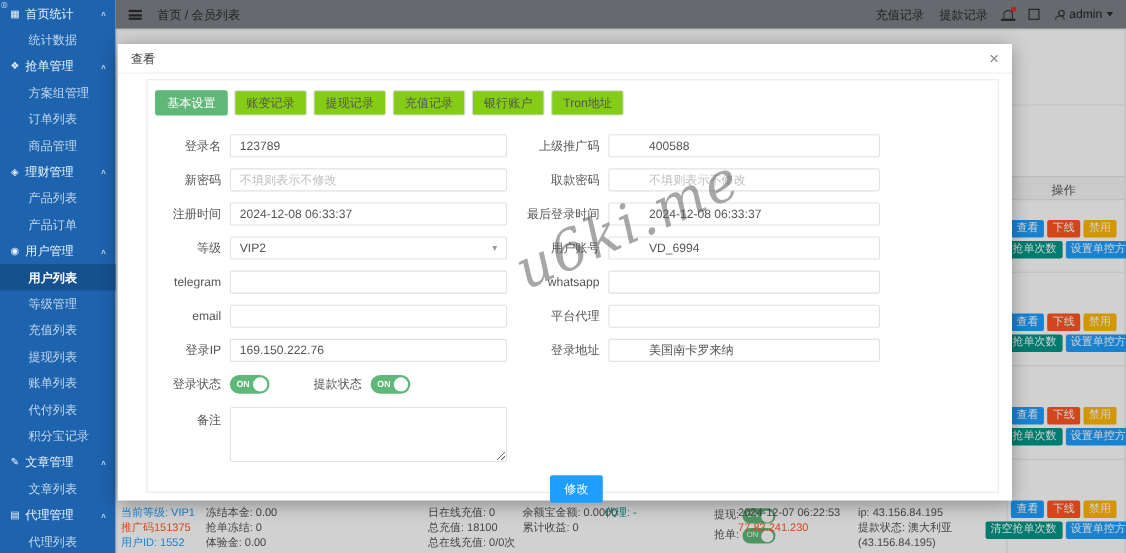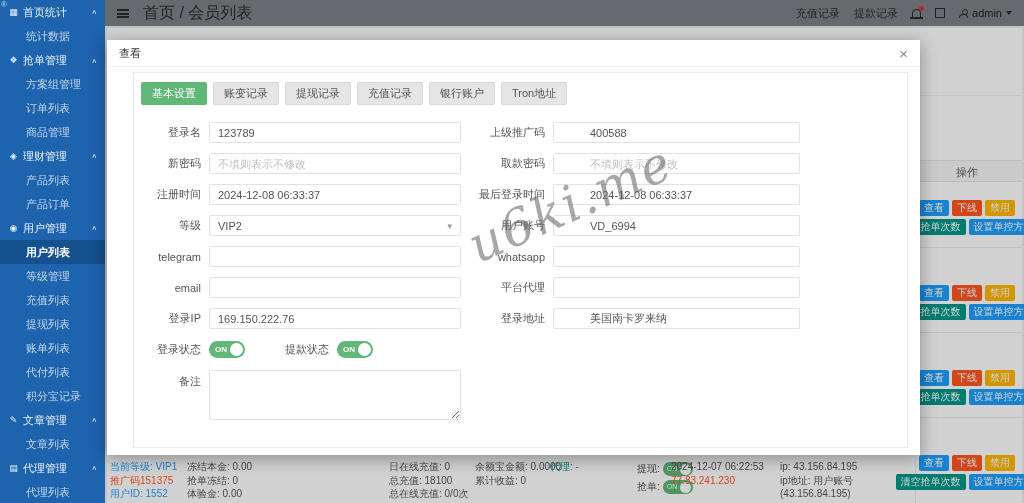--- a/index.html
+++ b/index.html
@@ -15,21 +15,21 @@
 .g-head .gicon { font-size:9px; margin-right:4px; width:11px; text-align:center; }
 .g-head .arrow { margin-left:auto; font-size:8px; opacity:.85; transform:scaleY(.8); }
 .sitem { padding-left:26px; color:#c2d7ec; font-size:11px; }
 .sitem.active { background:#15508f; color:#fff; font-weight:bold; }
 
 
 .main { position:absolute; left:105px; top:0; width:919px; height:503px; background:#eef0f2; }
 .topbar { height:26px; background:#7d8187; display:flex; align-items:center; padding:0 12px; color:#222; }
 .hamb { width:12px; height:9px; border-top:2px solid #2a2a2a; border-bottom:2px solid #2a2a2a; position:relative; margin-right:14px; }
 .hamb::after { content:''; position:absolute; left:0; top:2.5px; width:12px; height:2px; background:#2a2a2a; }
-.crumb { font-size:16px; color:#2a2a2a; }
+.crumb { font-size:11px; color:#2a2a2a; }
 .top-right { margin-left:auto; display:flex; align-items:center; gap:14px; }
 .toplink { font-size:11px; color:#2a2a2a; cursor:pointer; }
 .icon-bell { width:9px; height:8px; border:1.4px solid #2a2a2a; border-bottom:none; border-radius:5px 5px 0 0; position:relative; }
 .icon-bell::before { content:''; position:absolute; left:-3px; bottom:-2px; width:13px; height:2px; background:#2a2a2a; }
 .icon-bell::after { content:''; position:absolute; right:-4px; top:-4px; width:5px; height:5px; background:#d9342b; border-radius:50%; }
 .icon-fs { width:10px; height:10px; border:1.5px solid #2a2a2a; }
 .userbox { display:flex; align-items:center; gap:4px; }
 .icon-user { width:9px; height:9px; position:relative; }
 .icon-user::before { content:''; position:absolute; left:2.5px; top:0; width:4px; height:4px; border:1px solid #2a2a2a; border-radius:50%; }
 .icon-user::after { content:''; position:absolute; left:0; bottom:0; width:7px; height:3px; border:1px solid #2a2a2a; border-bottom:none; border-radius:4px 4px 0 0; }
@@ -61,21 +61,21 @@
 .overlay { position:absolute; inset:0; background:rgba(0,0,0,0.18); z-index:5; }
 .watermark { position:absolute; left:462px; top:175px; z-index:20; font-family:"DejaVu Serif",serif; font-style:italic; font-size:50px; color:rgba(95,95,95,0.55); transform:rotate(-24deg); letter-spacing:2px; pointer-events:none; }
 
 
 .modal { position:absolute; left:107px; top:40px; width:813px; height:415px; background:#fff; z-index:10; box-shadow:0 3px 16px rgba(0,0,0,.35); }
 .m-head { height:27px; border-bottom:1px solid #eee; display:flex; align-items:center; padding:0 12px; }
 .m-title { font-size:11px; color:#333; }
 .m-close { margin-left:auto; font-size:15px; color:#888; cursor:pointer; line-height:1; }
 .m-card { position:absolute; left:26px; right:12px; top:32px; height:376px; border:1px solid #e9e9e9; padding:9px 0 0 7px; }
 .tabs { display:flex; gap:6px; }
-.tab { font-size:11px; color:#555; border:1px solid #d9d9d9; border-radius:2px; padding:3px 10px; background:#e5e5e5; cursor:pointer; }
+.tab { font-size:11px; color:#555; border:1px solid #d9d9d9; border-radius:2px; padding:3px 10px; background:#84cc16; cursor:pointer; }
 .tab.active { background:#5FB878; border-color:#5FB878; color:#fff; }
 .form { margin-top:17px; }
 .frow { display:flex; margin-bottom:10px; align-items:center; height:21px; }
 .frow.tall { height:52px; align-items:flex-start; }
 .fcol { display:flex; align-items:center; }
 .flabel { width:60px; text-align:right; margin-right:8px; font-size:11px; color:#555; flex:none; }
 .flabel.r { width:84px; }
 .inp { width:252px; height:21px; border:1px solid #e2e2e2; border-radius:2px; padding:0 8px; font-size:11px; color:#555; font-family:inherit; outline:none; background:#fff; }
 .inp.r { width:247px;padding-left:36px; }
 .inp::placeholder { color:#bfbfbf; }
@@ -237,41 +237,41 @@
           <div>总充值: 18100</div>
           <div>总在线充值: 0/0次</div>
         </div>
         <div class="bcol" style="left:368px">
           <div>余额宝金额: 0.0000</div>
           <div>累计收益: 0</div>
         </div>
         <div class="bcol c-teal" style="left:443px">
           <div>代理: -</div>
         </div>
-        <div class="bcol" style="left:530px">
+        <div class="bcol" style="left:542px">
           <div class="togline">
               <span>提现:</span>
               <span class="mini-tog">
                 <span class="on">ON</span>
               </span>
             </div>
           <div class="togline">
               <span>抢单:</span>
               <span class="mini-tog">
                 <span class="on">ON</span>
               </span>
             </div>
         </div>
         <div class="bcol" style="left:564px">
           <div>2024-12-07 06:22:53</div>
           <div class="c-red">77.83.241.230</div>
         </div>
         <div class="bcol" style="left:673px">
           <div>ip: 43.156.84.195</div>
-          <div>ip地址: 用户账号</div>
+          <div>提款状态: 澳大利亚</div>
           <div>(43.156.84.195)</div>
         </div>
       </div>
     </div>
 
     <div class="overlay"></div>
   </div>
 
   <div class="modal">
     <div class="m-head">
@@ -375,18 +375,21 @@
                 <span class="on">ON</span>
               </span>
           </div>
         </div>
         <div class="frow tall">
           <div class="fcol" style="align-items:flex-start">
               <span class="flabel" style="margin-top:4px">备注</span>
               <textarea class="tarea" style=""></textarea>
             </div>
         </div>
+        <div class="submit-row">
+          <button class="submit-btn">修改</button>
+        </div>
       </div>
     </div>
   </div>
 
   <div class="watermark">u6ki.me</div>
 </div>
 
 </body></html>

